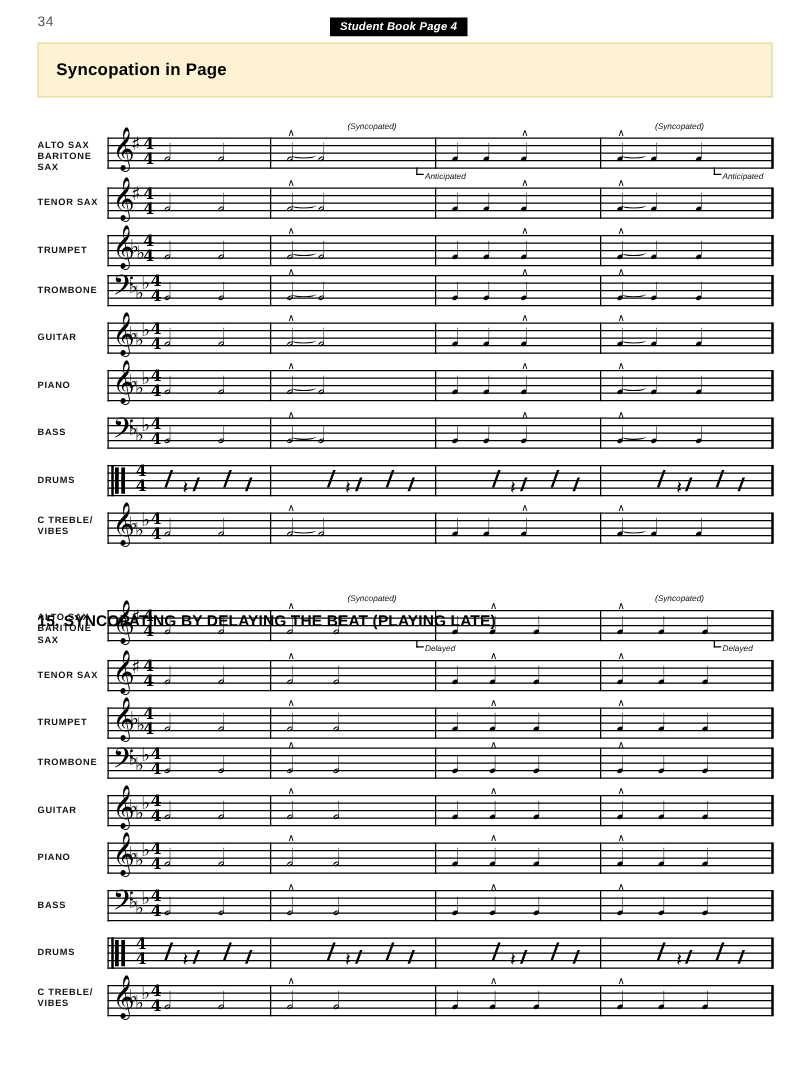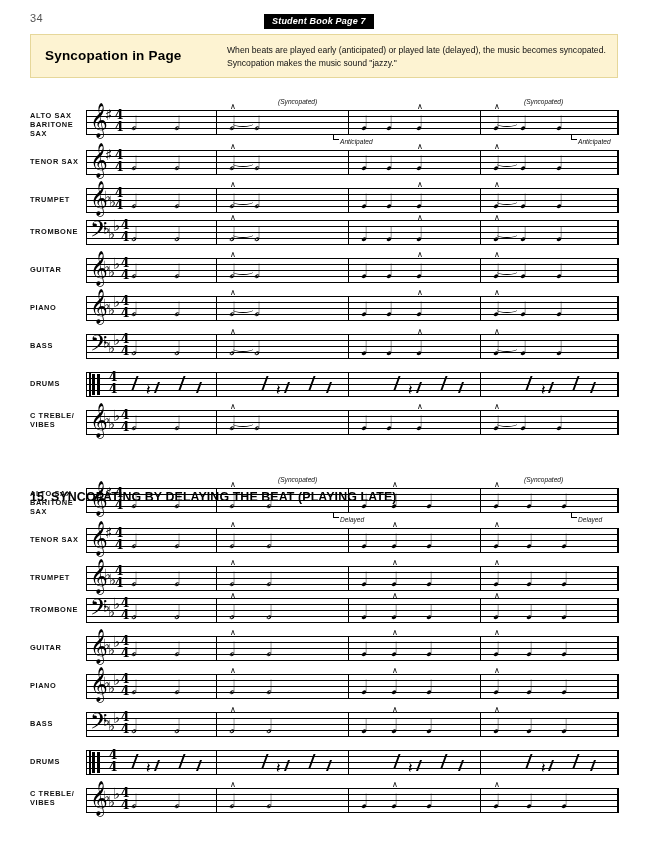--- a/index.html
+++ b/index.html
@@ -256,25 +256,24 @@
     background: #000;
     transform: skewX(-20deg);
   }
 </style>
 </head>
 <body>
 
 <div class="page">
 
   <div class="page-number">34</div>
-  <div class="student-book-tab">Student Book Page 7</div>
+  <div class="student-book-tab">Student Book Page 4</div>
 
   <div class="concept-box">
     <div class="concept-title">Syncopation in Page</div>
-    <div class="concept-text">When beats are played early (anticipated) or played late (delayed), the music becomes syncopated.  Syncopation makes the music sound "jazzy."</div>
   </div>
 
   <div class="ex-heading" id="ex15-heading">15.  SYNCOPATING BY DELAYING THE BEAT (PLAYING LATE)</div>
 
   <div id="systems-root">
       <div class="system" style="top: 110px; height: 330px;">
         <div class="part-row" style="top: 0px; height: 34px;">
           <div class="part-label two-line" style="top: 2px;">
             <div>ALTO SAX</div>
             <div>BARITONE SAX</div>

